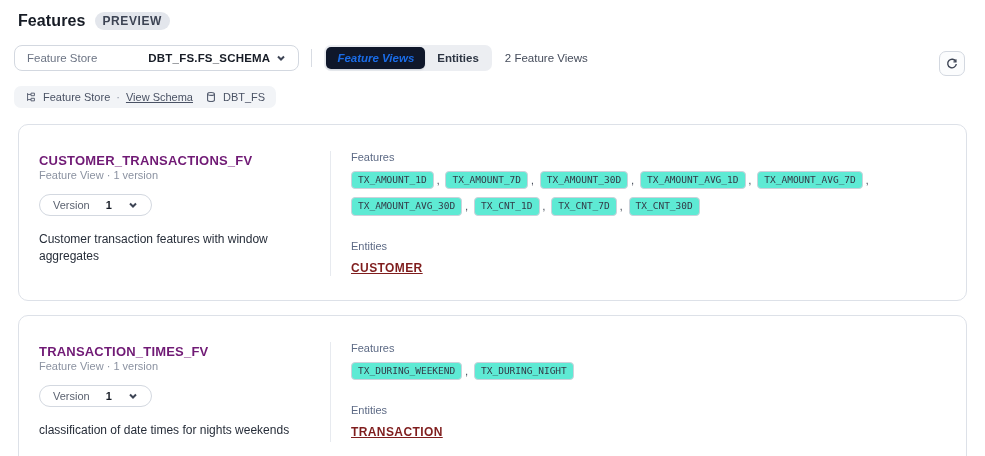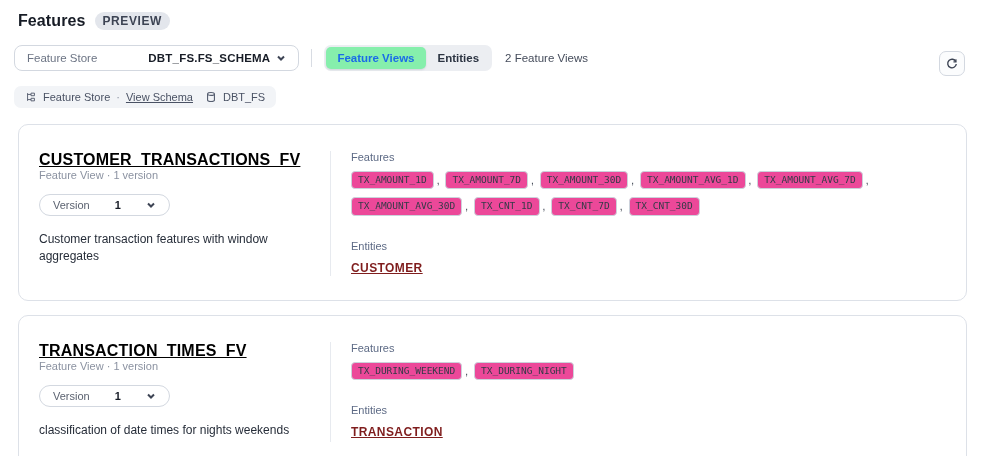--- a/index.html
+++ b/index.html
@@ -42,22 +42,23 @@
     display: inline-flex; align-items: center;
     background: #eceef2; border-radius: 7px; padding: 2px; gap: 1px;
   }
   .tab {
     border: none; background: transparent; cursor: pointer;
     font-family: "Liberation Sans", sans-serif;
     font-size: 11.5px; font-weight: 700; color: #2c3442;
     padding: 5px 11px; border-radius: 5px; line-height: 1.1;
   }
   .tab.selected {
-    background: #86efac; color: var(--accent, #1a6ce7);
+    background: #0f172a; color: var(--accent, #1a6ce7);
     box-shadow: 0 1px 2px rgba(20,30,50,0.12);
+    font-style: italic;
   }
   .result-count { margin-left: 13px; font-size: 11.5px; color: #454c5b; }
 
   .refresh-button {
     position: absolute; right: 20px; top: 51px;
     width: 26px; height: 25px;
     background: #fbfcfd; border: 1px solid #d3d8e0; border-radius: 7px;
     display: flex; align-items: center; justify-content: center; cursor: pointer;
   }
   .refresh-button svg { width: 12px; height: 12px; stroke: #3d4454; fill: none; stroke-width: 1.6; }
@@ -78,40 +79,40 @@
   
   .cards { padding: 16px 18px 0 18px; display: flex; flex-direction: column; gap: 14px; }
   .card {
     background: #fff; border: 1px solid #dde1e8; border-radius: 10px;
     display: flex; padding: 26px 20px 24px 20px; min-height: 152px;
   }
   .card-left { width: 292px; flex: 0 0 292px; border-right: 1px solid #e7eaef; padding-right: 18px; }
   .card-right { flex: 1; padding-left: 20px; }
 
   .card-title {
-    font-size: 16px; font-weight: 700; color: #000000;
-    text-decoration: underline; letter-spacing: 0.2px; cursor: pointer; display: inline-block;
+    font-size: 13px; font-weight: 700; color: #701a75;
+    letter-spacing: 0.2px; cursor: pointer; display: inline-block;
   }
   .card-subtitle { font-size: 11px; color: #8b92a1; }
   .version-pill {
-    margin-top: 13px; display: inline-flex; align-items: center; gap: 25px;
+    margin-top: 13px; display: inline-flex; align-items: center; gap: 16px;
     background: #fff; border: 1px solid #d3d8e0; border-radius: 999px;
     padding: 4px 13px; font-size: 11px; cursor: pointer;
     font-family: "Liberation Sans", sans-serif;
   }
   .version-pill .version-label { color: #5b6270; }
   .version-pill .version-value { color: #171c26; font-weight: 700; }
   .card-desc { margin-top: 15px; font-size: 12px; color: #262d39; line-height: 1.45; max-width: 268px; }
 
   .section-label { font-size: 11px; color: #5d6a85; }
   .chips { margin-top: 8px; display: flex; flex-wrap: wrap; align-items: center; row-gap: 8px; max-width: 620px; }
   .chip {
     font-family: "DejaVu Sans Mono", monospace;
     font-size: 9.5px; color: #333a47;
-    background: #ec4899; border: 1px solid #ccd2db; border-radius: 4px;
+    background: #5eead4; border: 1px solid #ccd2db; border-radius: 4px;
     padding: 3px 6px; line-height: 1.1; white-space: nowrap;
   }
   .chip-sep { font-size: 10px; color: #333a47; margin: 0 6px 0 3px; }
   .entities-label { margin-top: 24px; }
   .entity-link {
     display: inline-block; margin-top: 9px; font-size: 12px; font-weight: 700;
     color: #7f1d1d; text-decoration: underline; letter-spacing: 0.4px; cursor: pointer;
   }
 </style>
 </head>

